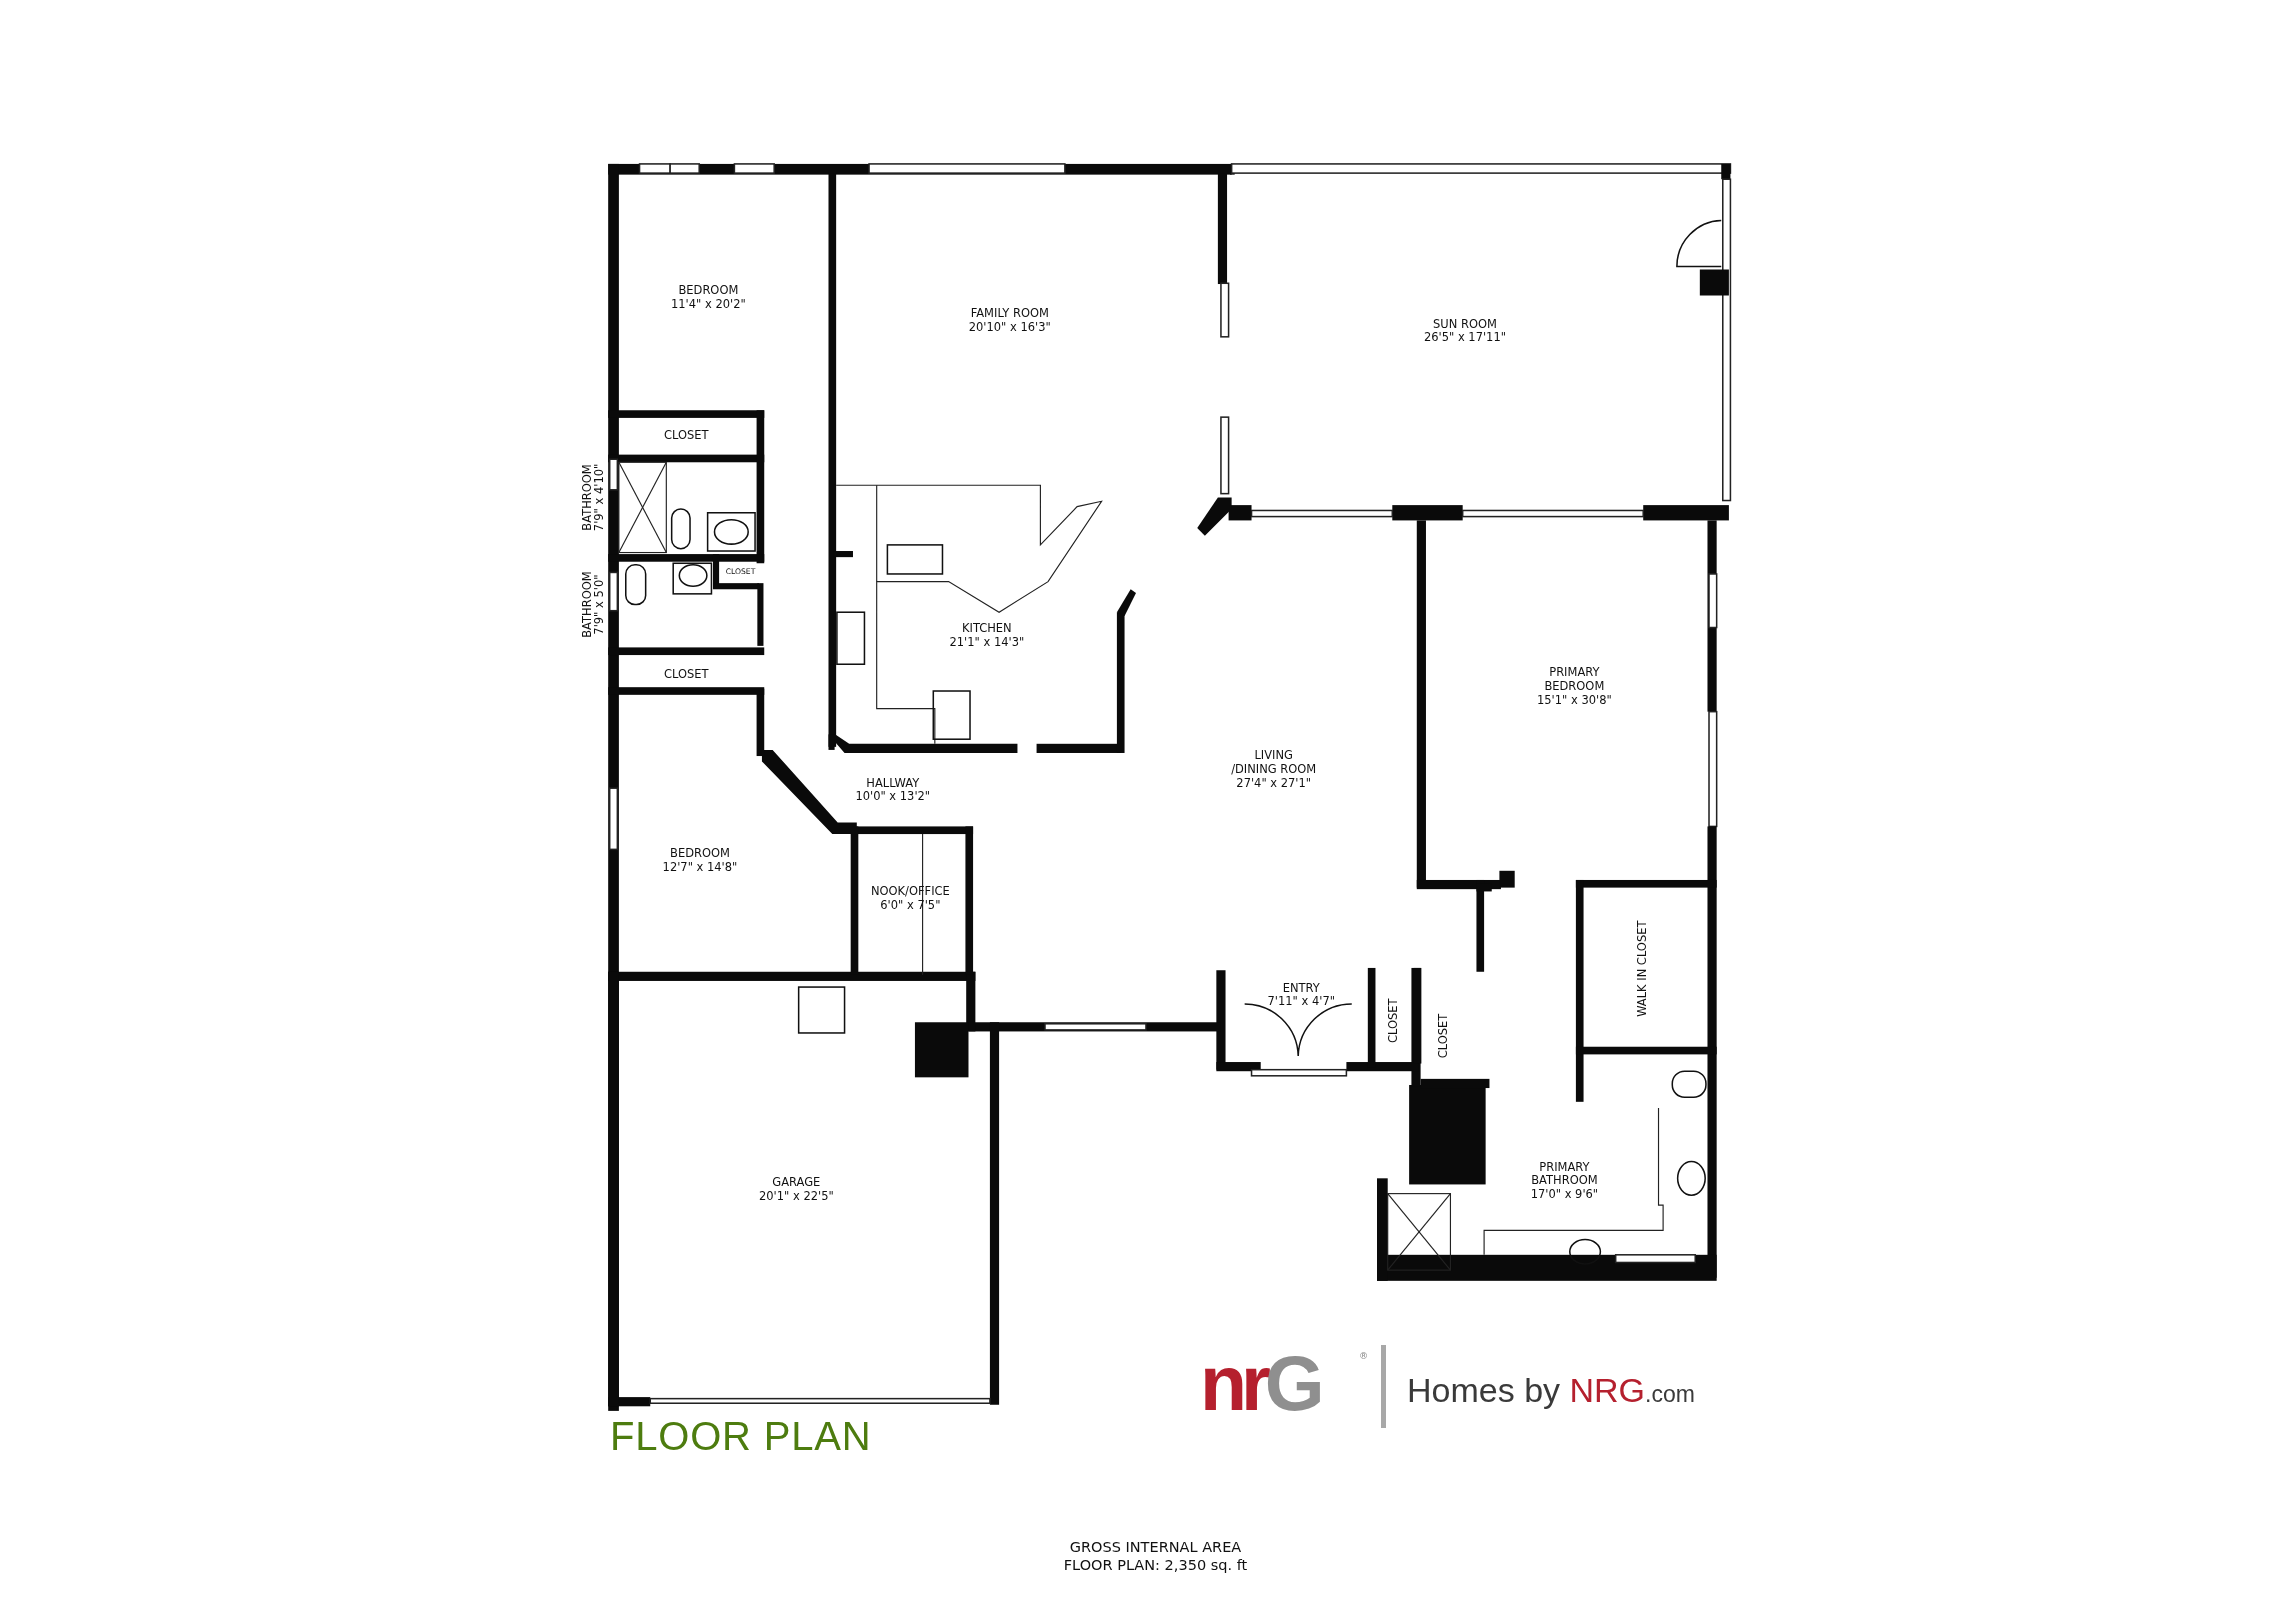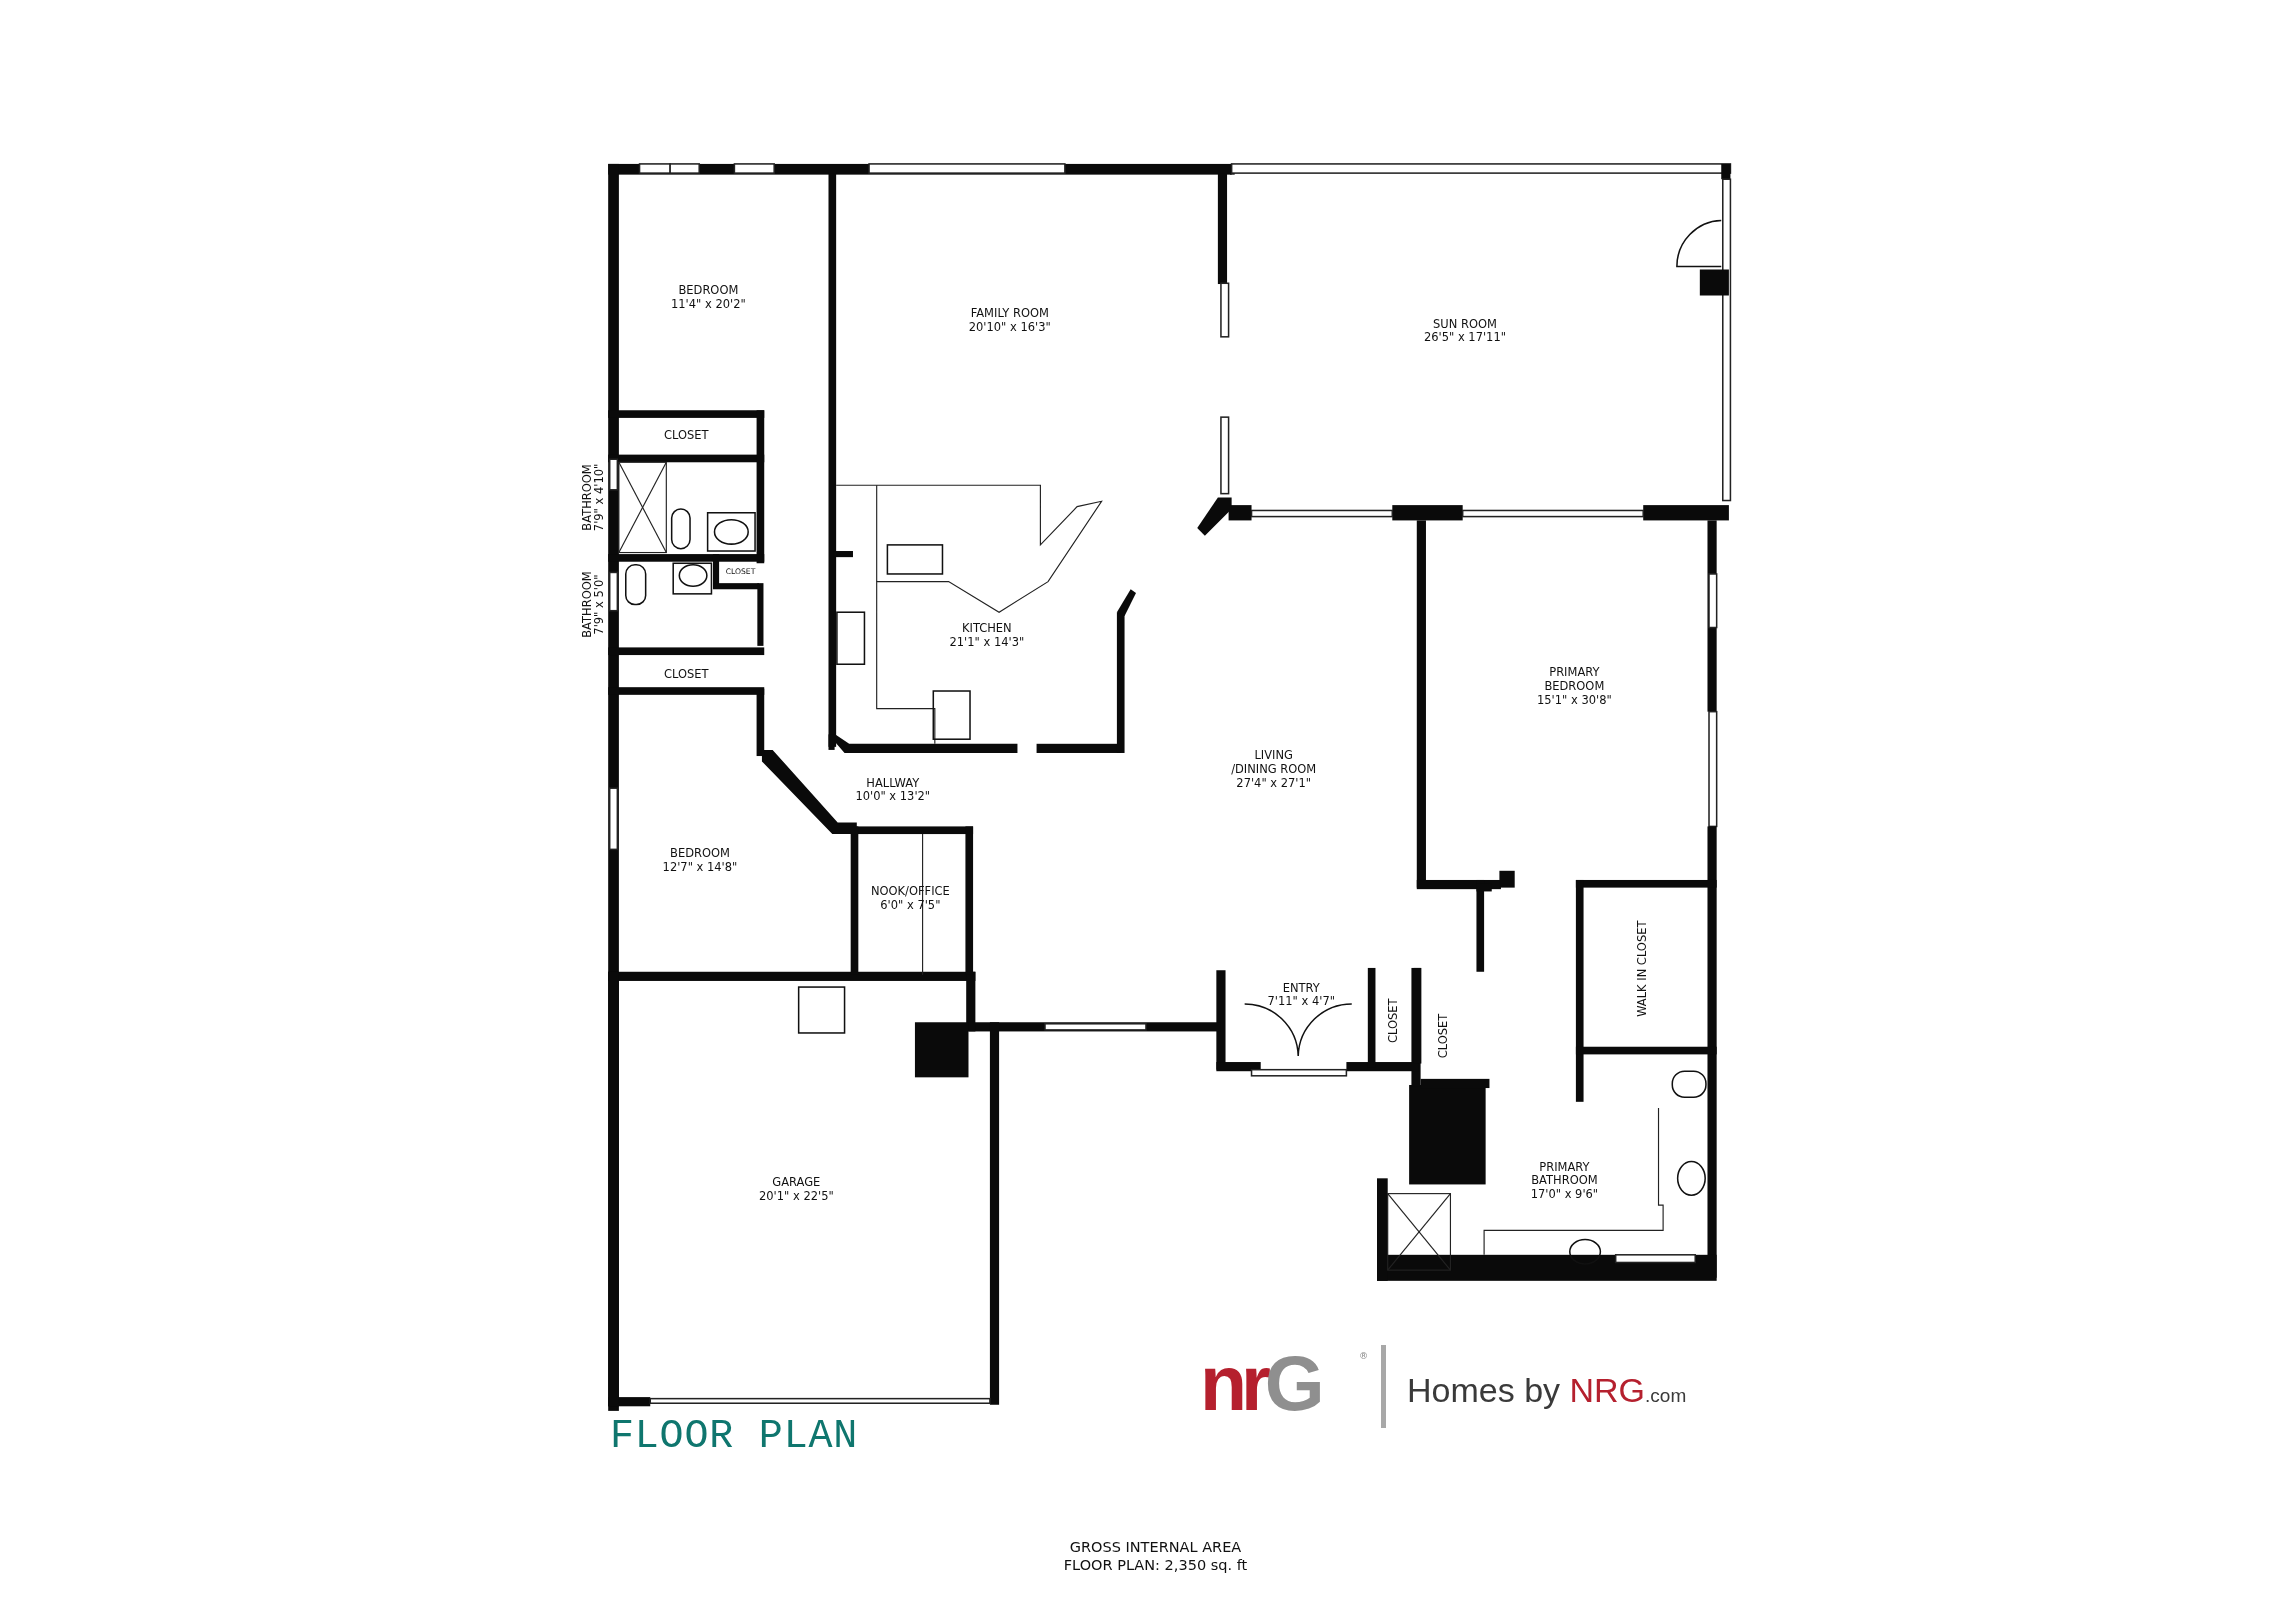--- a/index.html
+++ b/index.html
@@ -4,30 +4,30 @@
 <style>
   html, body { margin:0; padding:0; background:#ffffff; }
   body { width:2295px; height:1623px; position:relative; overflow:hidden; font-family:"DejaVu Sans", sans-serif; color:#111; }
   svg.plan { position:absolute; left:0; top:0; width:2295px; height:1623px; }
   .wall { fill:#0a0a0a; }
   .win { fill:#fff; stroke:#222; stroke-width:2; }
   .fix { fill:none; stroke:#111; stroke-width:2; }
   .thin { fill:none; stroke:#222; stroke-width:1.5; }
   .lbl { font-family:"DejaVu Sans", sans-serif; font-size:15px; fill:#111; text-anchor:middle; }
   .lbl-sm { font-family:"DejaVu Sans", sans-serif; font-size:13px; fill:#111; text-anchor:middle; }
-  .title { position:absolute; left:610px; top:1414px; font-family:Liberation Mono, monospace; font-size:40px; color:#0f766e; letter-spacing:0.8px; }
+  .title { position:absolute; left:610px; top:1414px; font-family:Liberation Sans, sans-serif; font-size:40px; color:#4d7c0f; letter-spacing:0.8px; }
   .logo { position:absolute; left:1200px; top:1339px; width:536px; height:92px; }
   .logo-mark { position:absolute; left:0; top:6.1px; font-family:"Liberation Sans", sans-serif; font-weight:bold; font-size:77px; line-height:77px; letter-spacing:-6.1px; }
   .logo-mark .n, .logo-mark .r { color:#b5202e; }
   .logo-mark .g { color:#8f8f8f; }
   .logo-reg { position:absolute; left:159px; top:10.7px; font-size:9.2px; color:#888; }
   .logo-divider { position:absolute; left:181px; top:6.1px; width:4.6px; height:83px; background:#a8a8a8; }
   .logo-text { position:absolute; left:207px; top:32px; font-family:"Liberation Sans", sans-serif; font-size:34px; color:#3a3a3a; white-space:nowrap; }
   .logo-text .brand { color:#b5202e; }
-  .logo-text .dom { font-size:19px; }
+  .logo-text .dom { font-size:23px; }
   .area { position:absolute; left:8px; width:2295px; text-align:center; top:1538px; font-family:"DejaVu Sans", sans-serif; font-size:14.5px; line-height:18.4px; color:#111; }
   .area .disc { color:#9a9a9a; }
 </style>
 </head>
 <body>
 
 <svg class="plan" viewBox="0 0 3000 2121" xmlns="http://www.w3.org/2000/svg">
   <g>
 
     <rect class="wall" x="795" y="214" width="815" height="14"></rect>

